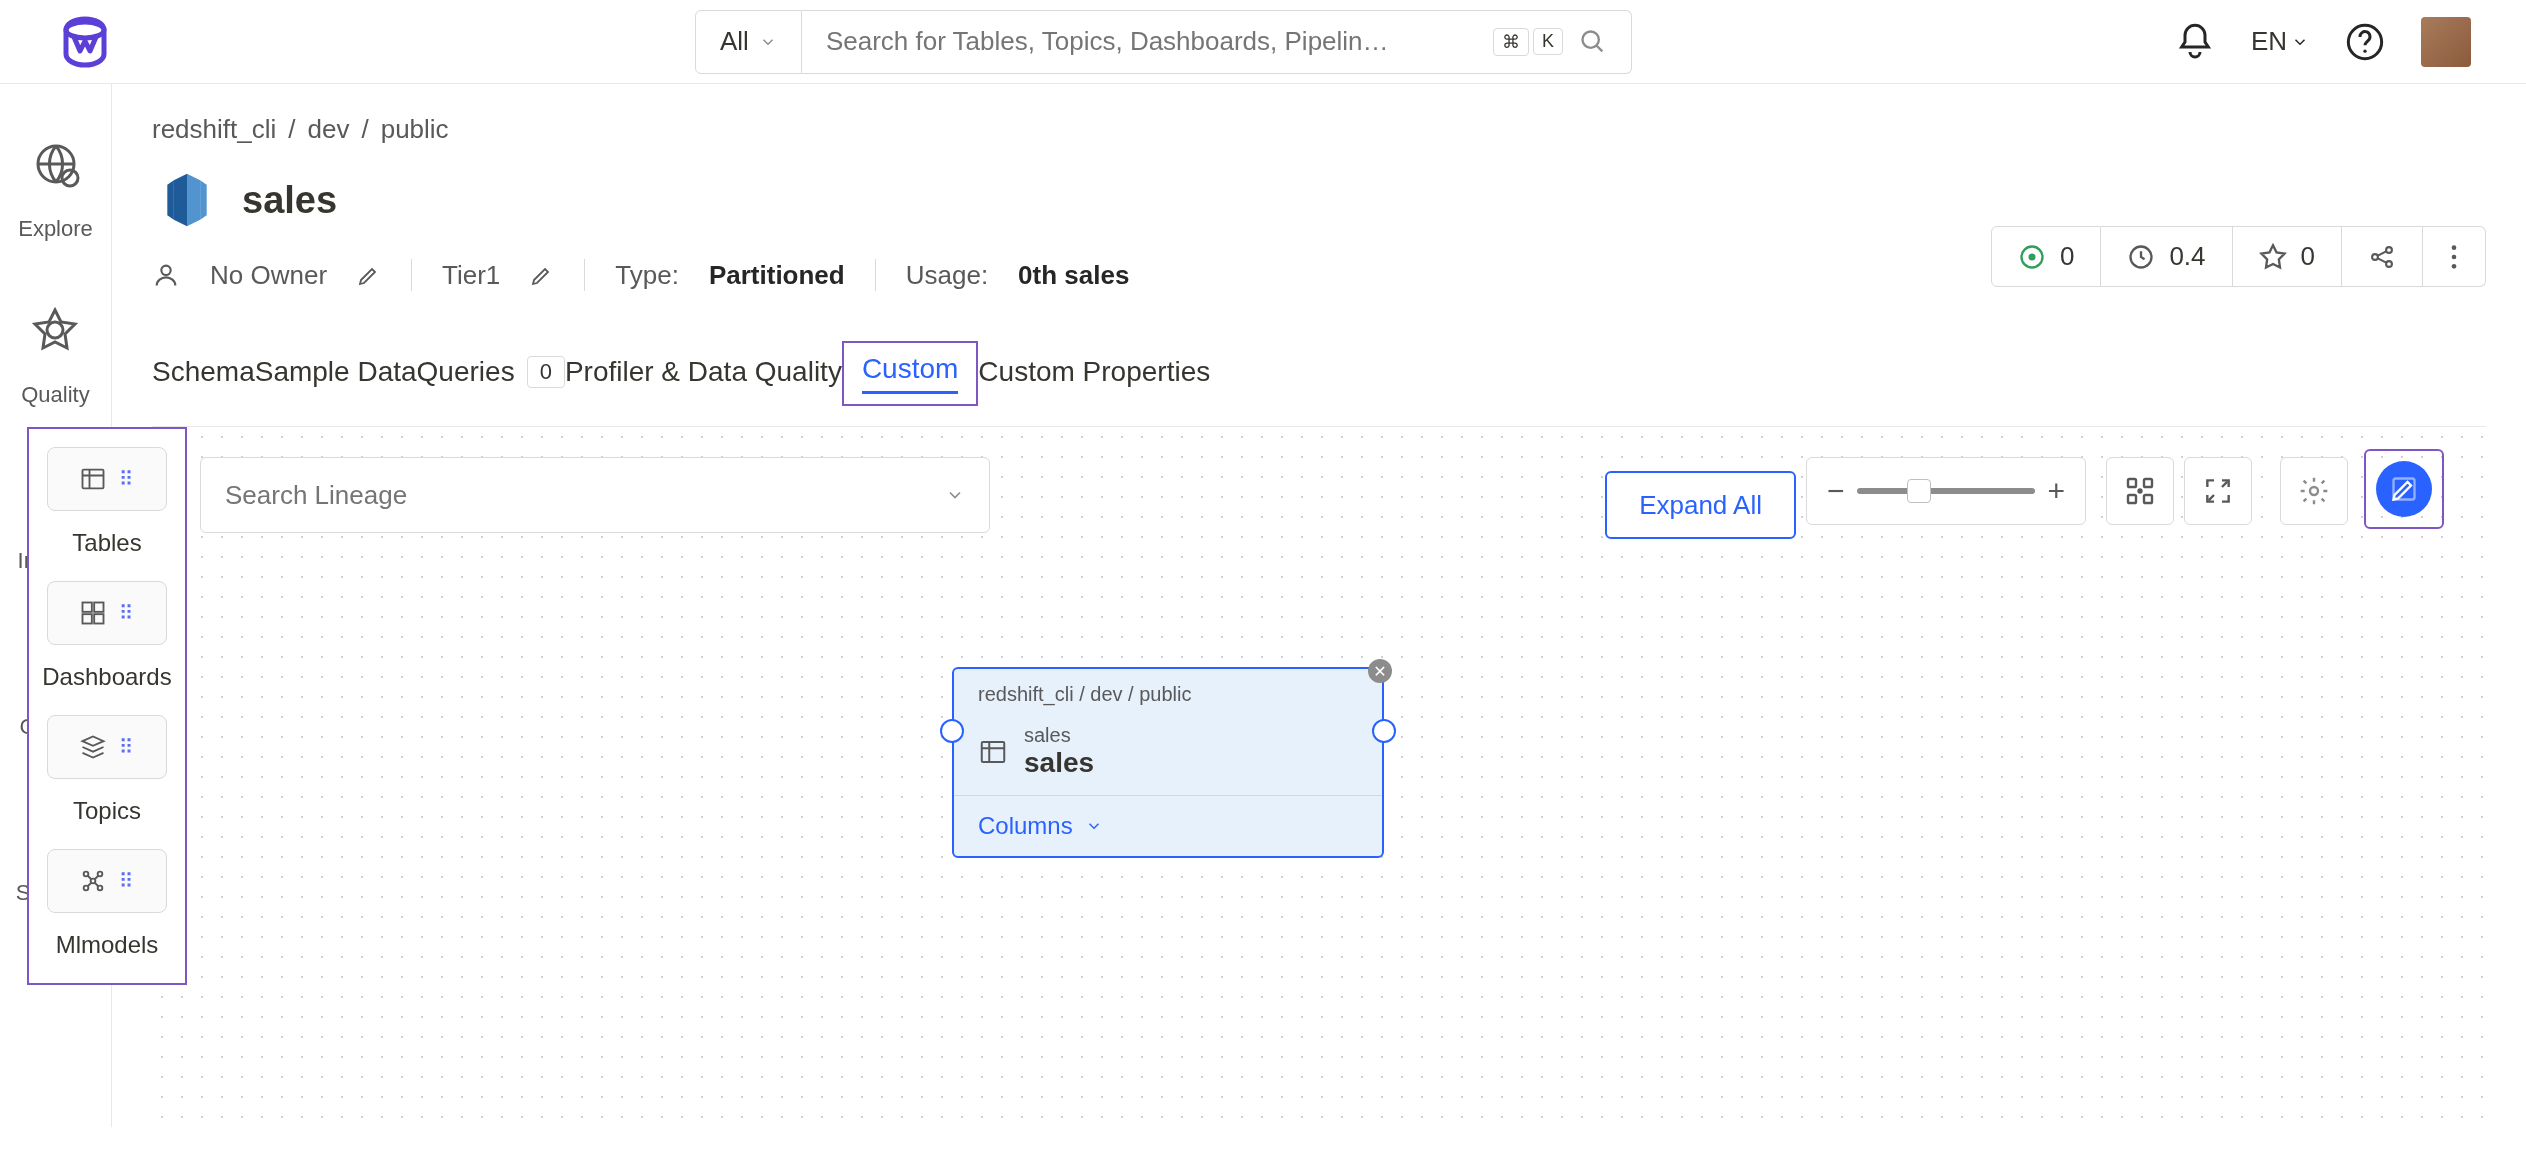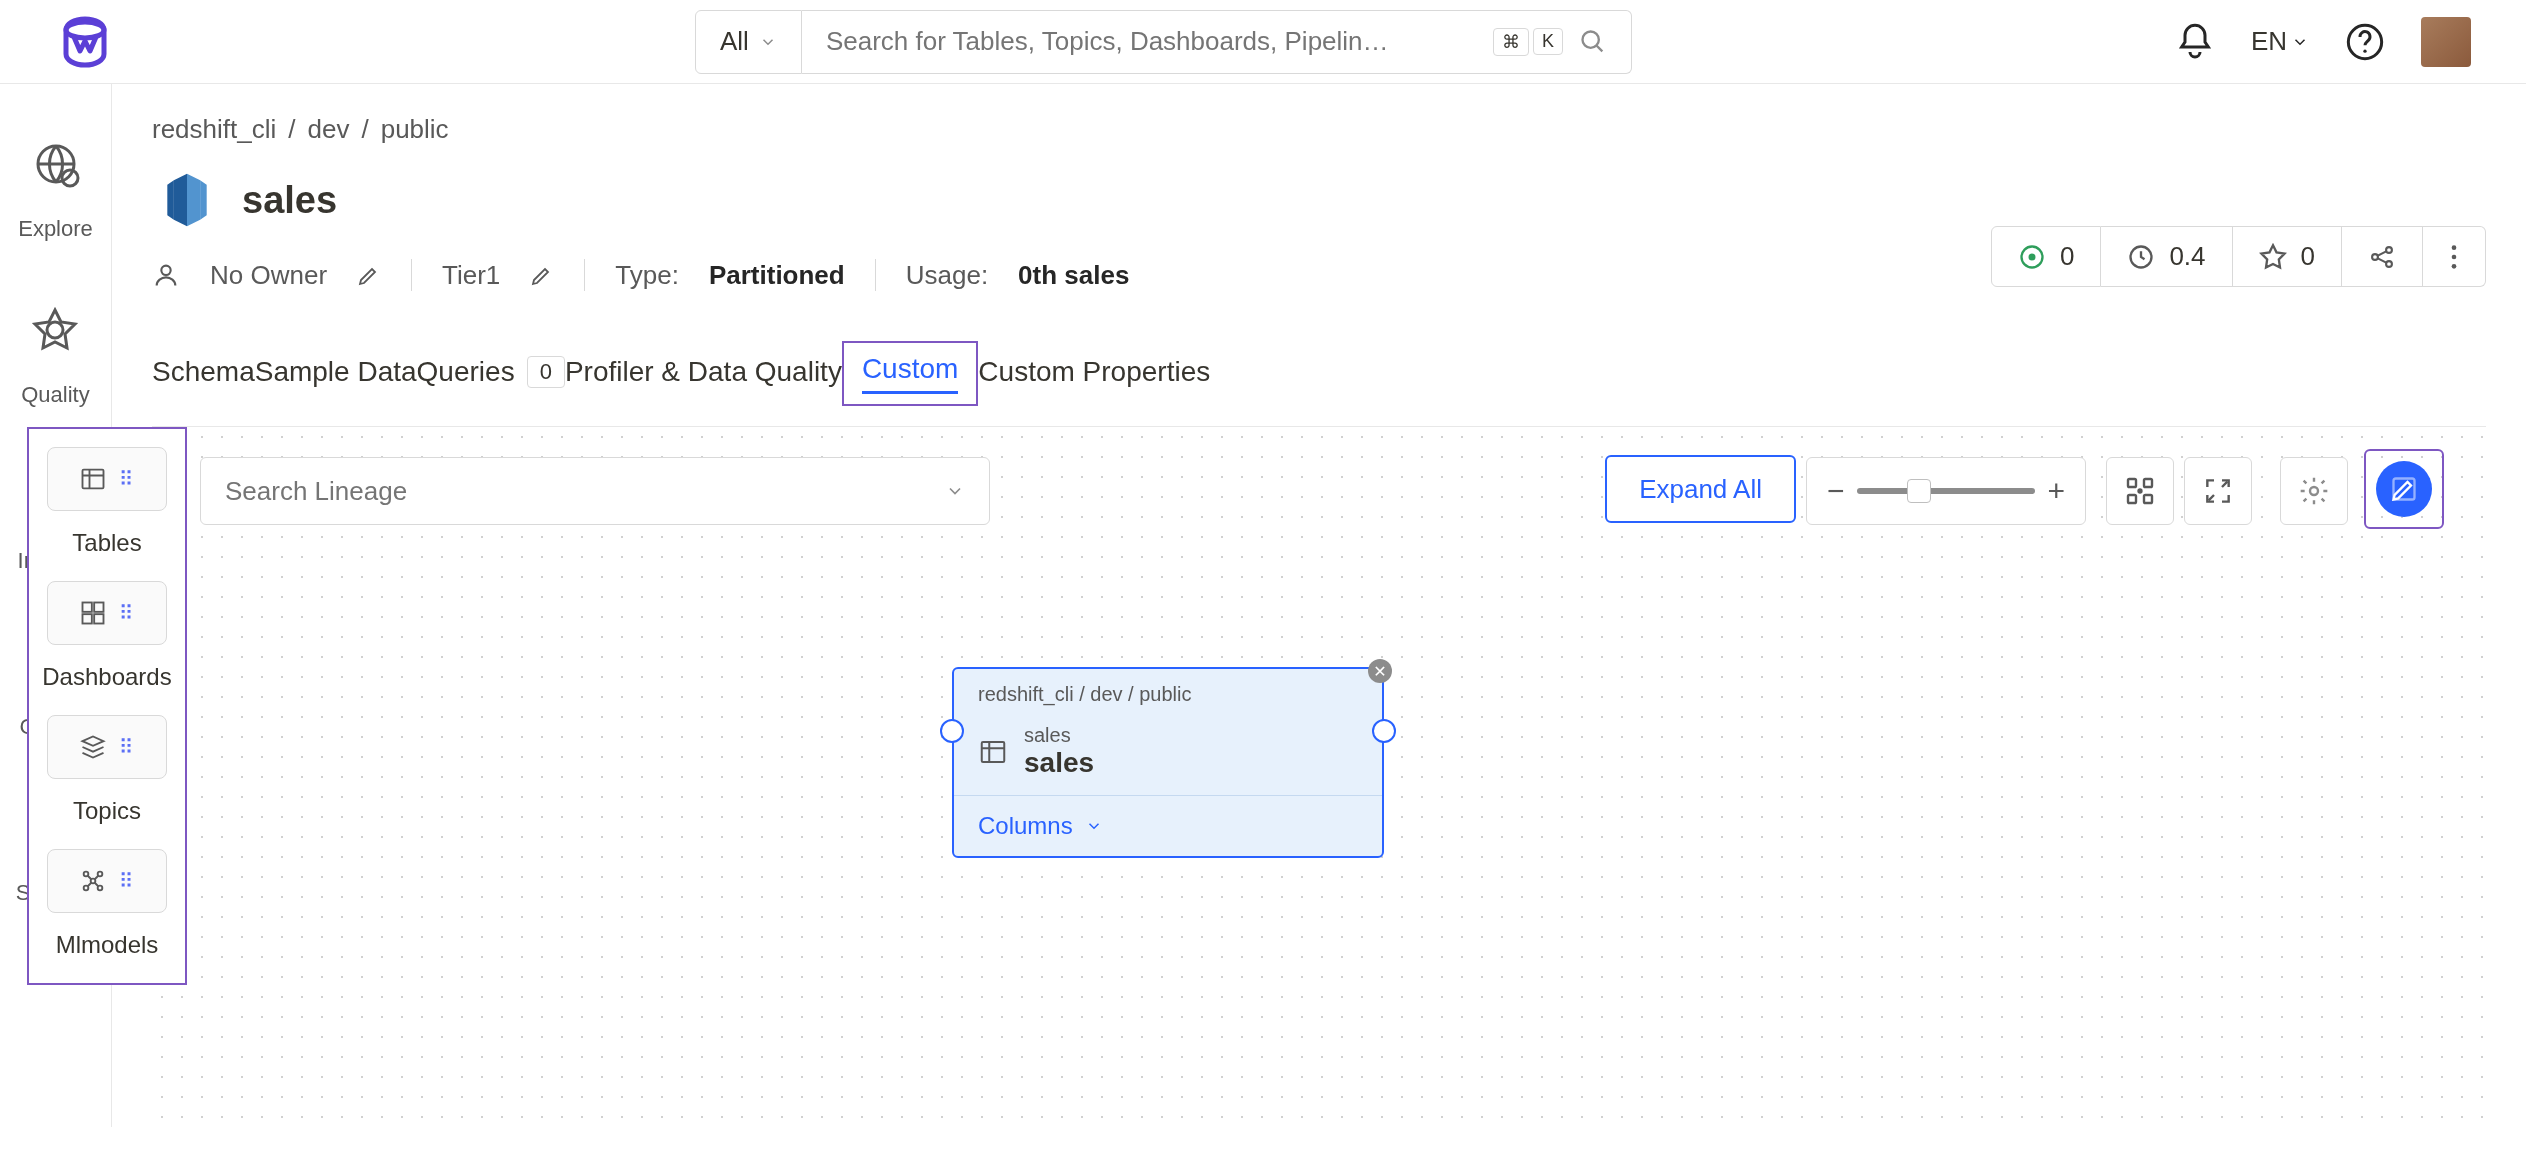--- a/index.html
+++ b/index.html
@@ -44,24 +44,24 @@
 .tab.active::after { content: ''; position: absolute; }
 .tab-active-inner { border-bottom: 3px solid #2962ff; padding-bottom: 6px; }
 .badge { border: 1px solid #d9d9d9; border-radius: 4px; padding: 2px 12px; font-size: 22px; }
 
 .canvas-area { flex: 1; margin-top: 20px; border-top: 1px solid #e8e8e8; position: relative; background-image: radial-gradient(#d0d0d0 1.5px, transparent 1.5px); background-size: 20px 20px; }
 
 .tool-panel { position: absolute; left: -125px; top: 0; width: 160px; border: 2px solid #7e57c2; padding: 18px 0; display: flex; flex-direction: column; align-items: center; gap: 18px; background: #fff; }
 .tool-btn { width: 120px; height: 64px; border: 1px solid #d9d9d9; border-radius: 8px; display: flex; align-items: center; justify-content: center; gap: 12px; cursor: pointer; background: #fafafa; }
 .tool-label { font-size: 24px; margin-bottom: 6px; }
 
-.lineage-search { position: absolute; left: 48px; top: 30px; width: 790px; height: 68px; border: 1px solid #d9d9d9; border-radius: 6px; padding: 0 24px; display: flex; align-items: center; background: #fff; }
+.lineage-search { position: absolute; left: 48px; top: 30px; width: 790px; height: 76px; border: 1px solid #d9d9d9; border-radius: 6px; padding: 0 24px; display: flex; align-items: center; background: #fff; }
 .lineage-search input { border: none; flex: 1; font-size: 26px; outline: none; color: #8c8c8c; }
 
-.expand-all { position: absolute; right: 690px; top: 28px; height: 68px; padding: 0 32px; border: 2px solid #2962ff; border-radius: 6px; color: #2962ff; font-size: 26px; display: flex; align-items: center; cursor: pointer; background: #fff; }
+.expand-all { position: absolute; right: 690px; top: 44px; height: 68px; padding: 0 32px; border: 2px solid #2962ff; border-radius: 6px; color: #2962ff; font-size: 26px; display: flex; align-items: center; cursor: pointer; background: #fff; }
 
 .zoom-ctrl { position: absolute; right: 400px; top: 30px; height: 68px; width: 280px; border: 1px solid #d9d9d9; border-radius: 6px; display: flex; align-items: center; padding: 0 20px; gap: 12px; background: #fff; }
 .zoom-track { flex: 1; height: 6px; background: #8c8c8c; position: relative; border-radius: 3px; }
 .zoom-handle { position: absolute; left: 28%; top: -9px; width: 24px; height: 24px; background: #fff; border: 1px solid #bfbfbf; border-radius: 4px; }
 
 .icon-btn { height: 68px; width: 68px; border: 1px solid #d9d9d9; border-radius: 6px; display: flex; align-items: center; justify-content: center; cursor: pointer; background: #fff; }
 .icon-btn.fit { position: absolute; right: 312px; top: 30px; }
 .icon-btn.fs { position: absolute; right: 234px; top: 30px; }
 .icon-btn.gear { position: absolute; right: 138px; top: 30px; }
 .edit-btn { position: absolute; right: 42px; top: 22px; height: 80px; width: 80px; border: 2px solid #7e57c2; border-radius: 6px; display: flex; align-items: center; justify-content: center; cursor: pointer; }

